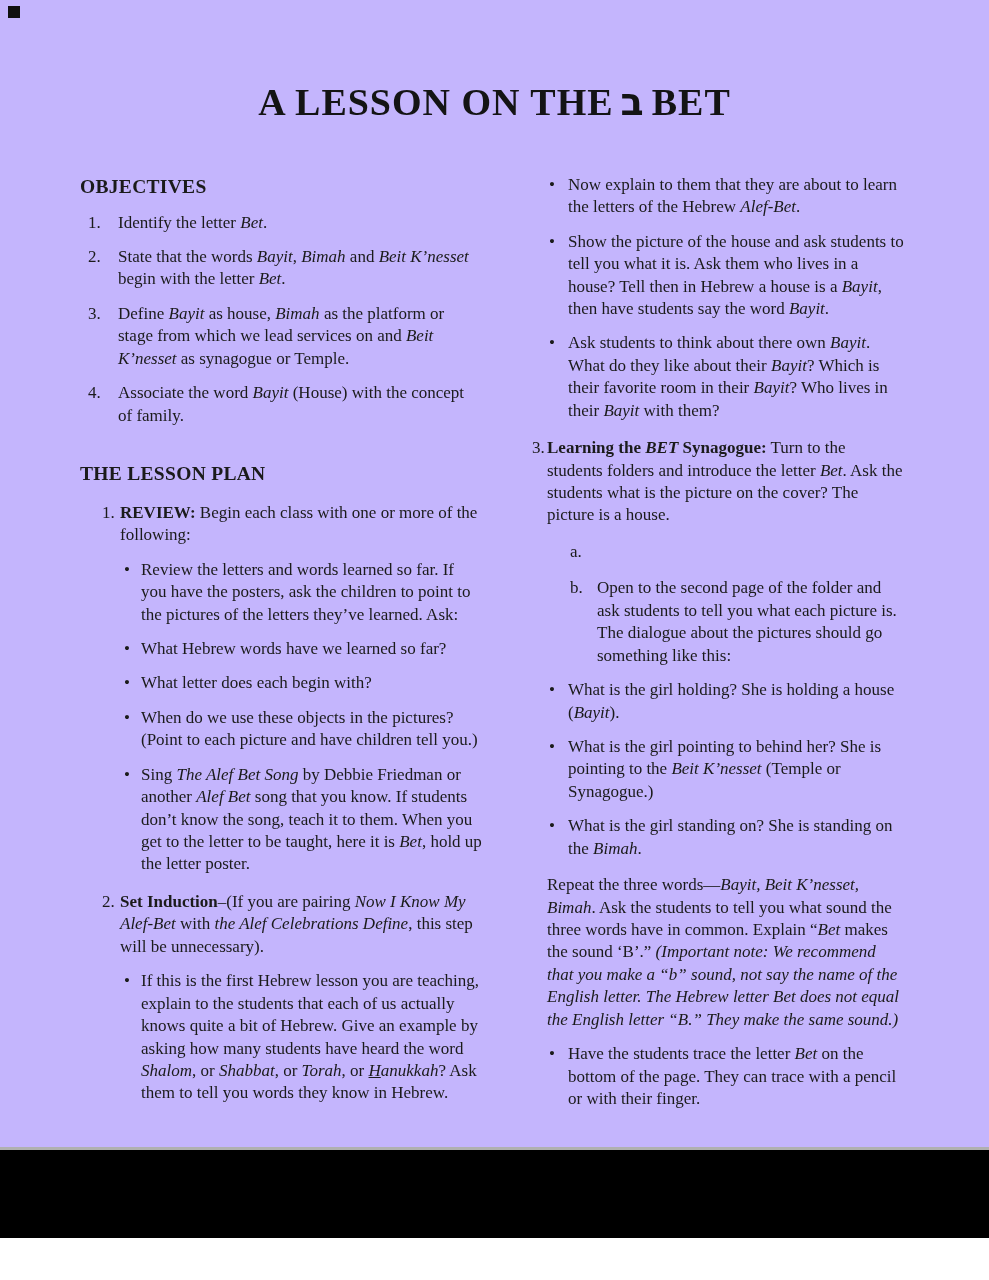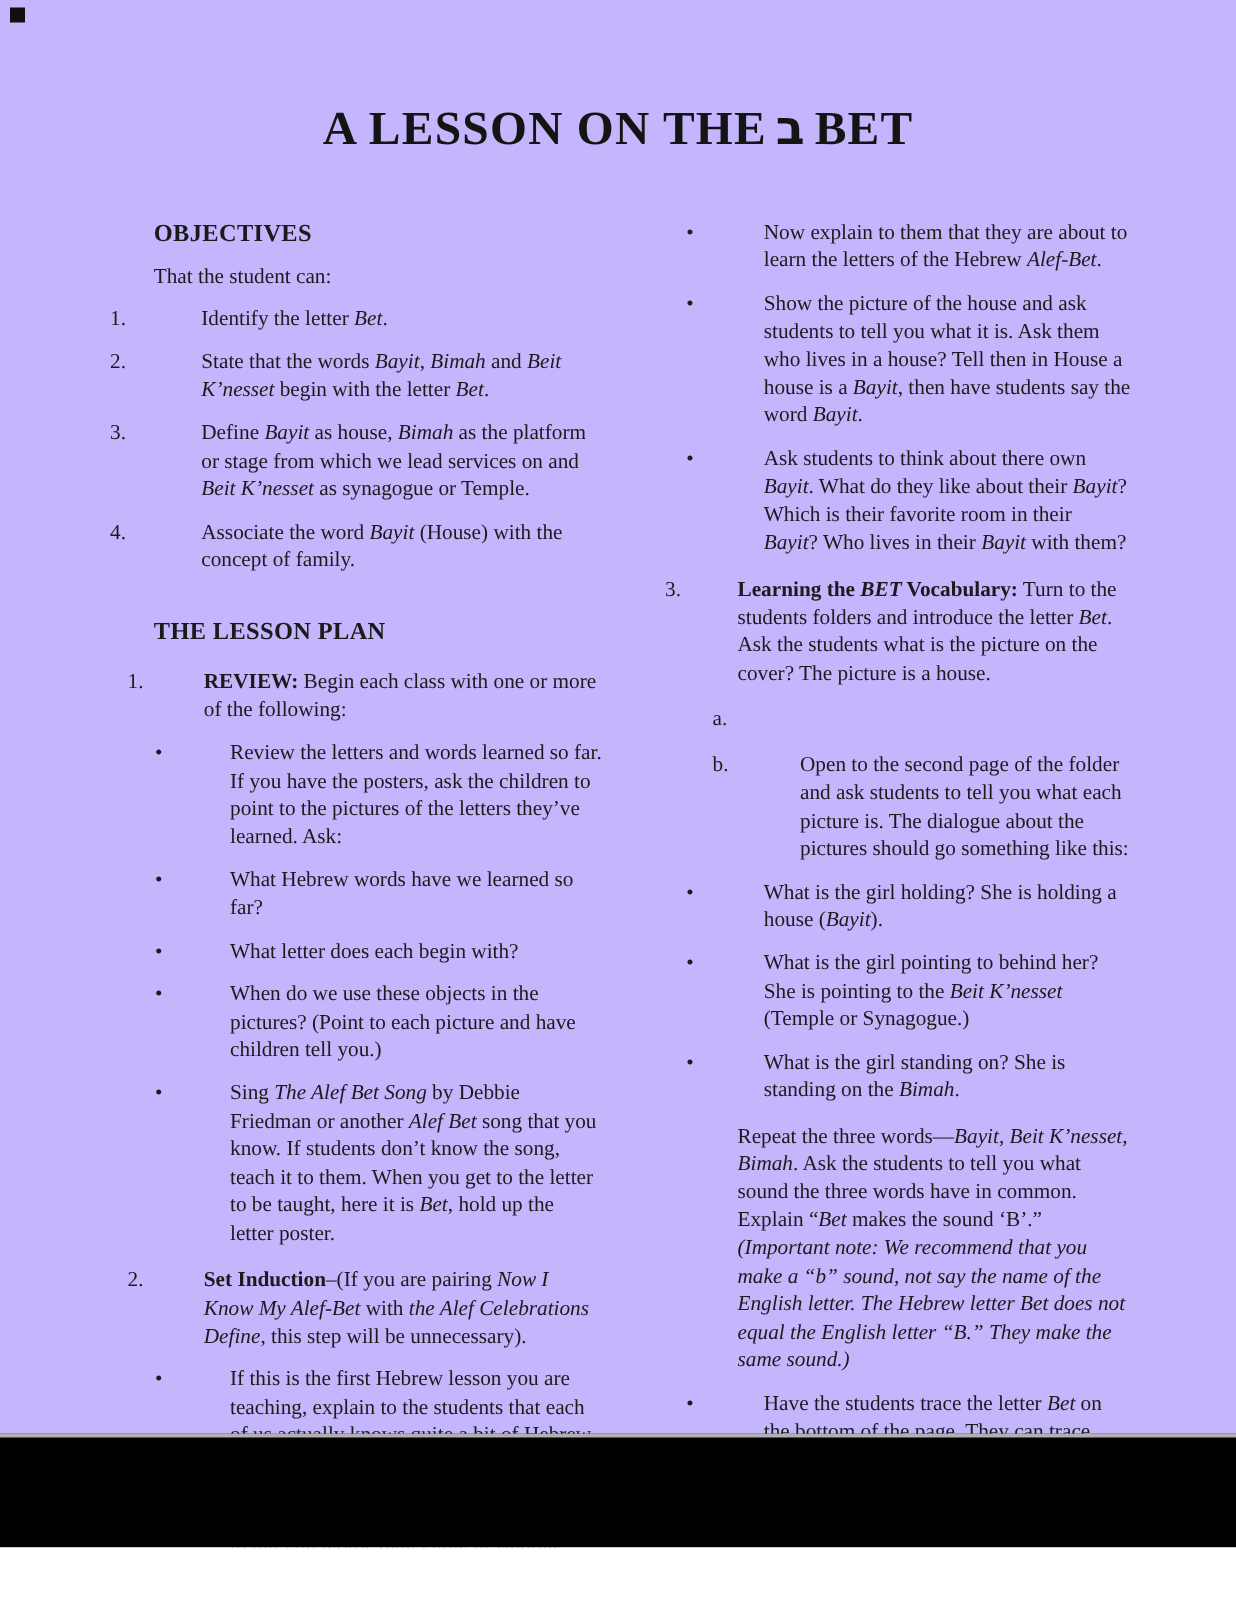--- a/index.html
+++ b/index.html
@@ -42,21 +42,21 @@
 
   .block {
     display: flex;
     align-items: flex-start;
     margin-top: 11px;
     font-size: 17px;
     line-height: 1.32;
   }
   .col .block:first-child { margin-top: 0; }
   .block .marker { flex: 0 0 auto; }
-  .block .txt { flex: 1 1 auto; margin-left: 43px; }
+  .block .txt { flex: 1 1 auto; }
 
   .t-heading { font-weight: bold; font-size: 19.5px; letter-spacing: 0.3px; margin-top: 34px; }
   .t-para { margin-top: 9px; }
 
   .t-num-obj { padding-left: 8px; margin-top: 12px; }
   .t-num-obj .marker { width: 30px; }
 
   .t-num-plan { margin-top: 15px; padding-left: 22px; }
   .t-num-plan .marker { width: 18px; }
 
@@ -94,23 +94,20 @@
 
   <h1 class="title">
     <span>A LESSON ON THE</span><span class="hebrew">ב</span><span>BET</span>
   </h1>
 
   <div class="columns">
     <div class="col col-left" id="col-left">
         <div class="block t-heading">
           <span class="txt"><span>OBJECTIVES</span></span>
         </div>
-        <div class="block t-para">
-          <span class="txt"><span>That the student can:</span></span>
-        </div>
         <div class="block t-num-obj">
           <span class="marker">1.</span>
           <span class="txt"><span>Identify the letter </span><span class="it">Bet</span><span>.</span></span>
         </div>
         <div class="block t-num-obj">
           <span class="marker">2.</span>
           <span class="txt"><span>State that the words </span><span class="it">Bayit</span><span>, </span><span class="it">Bimah</span><span> and </span><span class="it">Beit K’nesset</span><span> begin with the letter </span><span class="it">Bet</span><span>.</span></span>
         </div>
         <div class="block t-num-obj">
           <span class="marker">3.</span>
@@ -156,29 +153,29 @@
           <span class="txt"><span>If this is the first Hebrew lesson you are teaching, explain to the students that each of us actually knows quite a bit of Hebrew. Give an example by asking how many students have heard the word </span><span class="it">Shalom</span><span>, or </span><span class="it">Shabbat</span><span>, or </span><span class="it">Torah</span><span>, or </span><span class="it un">H</span><span class="it">anukkah</span><span>? Ask them to tell you words they know in Hebrew.</span></span>
         </div>
       </div>
     <div class="col col-right" id="col-right">
         <div class="block t-bullet-r">
           <span class="marker">•</span>
           <span class="txt"><span>Now explain to them that they are about to learn the letters of the Hebrew </span><span class="it">Alef-Bet</span><span>.</span></span>
         </div>
         <div class="block t-bullet-r">
           <span class="marker">•</span>
-          <span class="txt"><span>Show the picture of the house and ask students to tell you what it is. Ask them who lives in a house? Tell then in House a house is a </span><span class="it">Bayit</span><span>, then have students say the word </span><span class="it">Bayit</span><span>.</span></span>
+          <span class="txt"><span>Show the picture of the house and ask students to tell you what it is. Ask them who lives in a house? Tell then in Hebrew a house is a </span><span class="it">Bayit</span><span>, then have students say the word </span><span class="it">Bayit</span><span>.</span></span>
         </div>
         <div class="block t-bullet-r">
           <span class="marker">•</span>
           <span class="txt"><span>Ask students to think about there own </span><span class="it">Bayit</span><span>. What do they like about their </span><span class="it">Bayit</span><span>? Which is their favorite room in their </span><span class="it">Bayit</span><span>? Who lives in their </span><span class="it">Bayit</span><span> with them?</span></span>
         </div>
         <div class="block t-num-r">
           <span class="marker">3.</span>
-          <span class="txt"><span class="bd">Learning the </span><span class="it bd">BET</span><span class="bd"> Vocabulary:</span><span> Turn to the students folders and introduce the letter </span><span class="it">Bet</span><span>. Ask the students what is the picture on the cover? The picture is a house.</span></span>
+          <span class="txt"><span class="bd">Learning the </span><span class="it bd">BET</span><span class="bd"> Synagogue:</span><span> Turn to the students folders and introduce the letter </span><span class="it">Bet</span><span>. Ask the students what is the picture on the cover? The picture is a house.</span></span>
         </div>
         <div class="block t-letter-r">
           <span class="marker">a.</span>
         </div>
         <div class="block t-letter-r">
           <span class="marker">b.</span>
           <span class="txt"><span>Open to the second page of the folder and ask students to tell you what each picture is. The dialogue about the pictures should go something like this:</span></span>
         </div>
         <div class="block t-bullet-r">
           <span class="marker">•</span>

